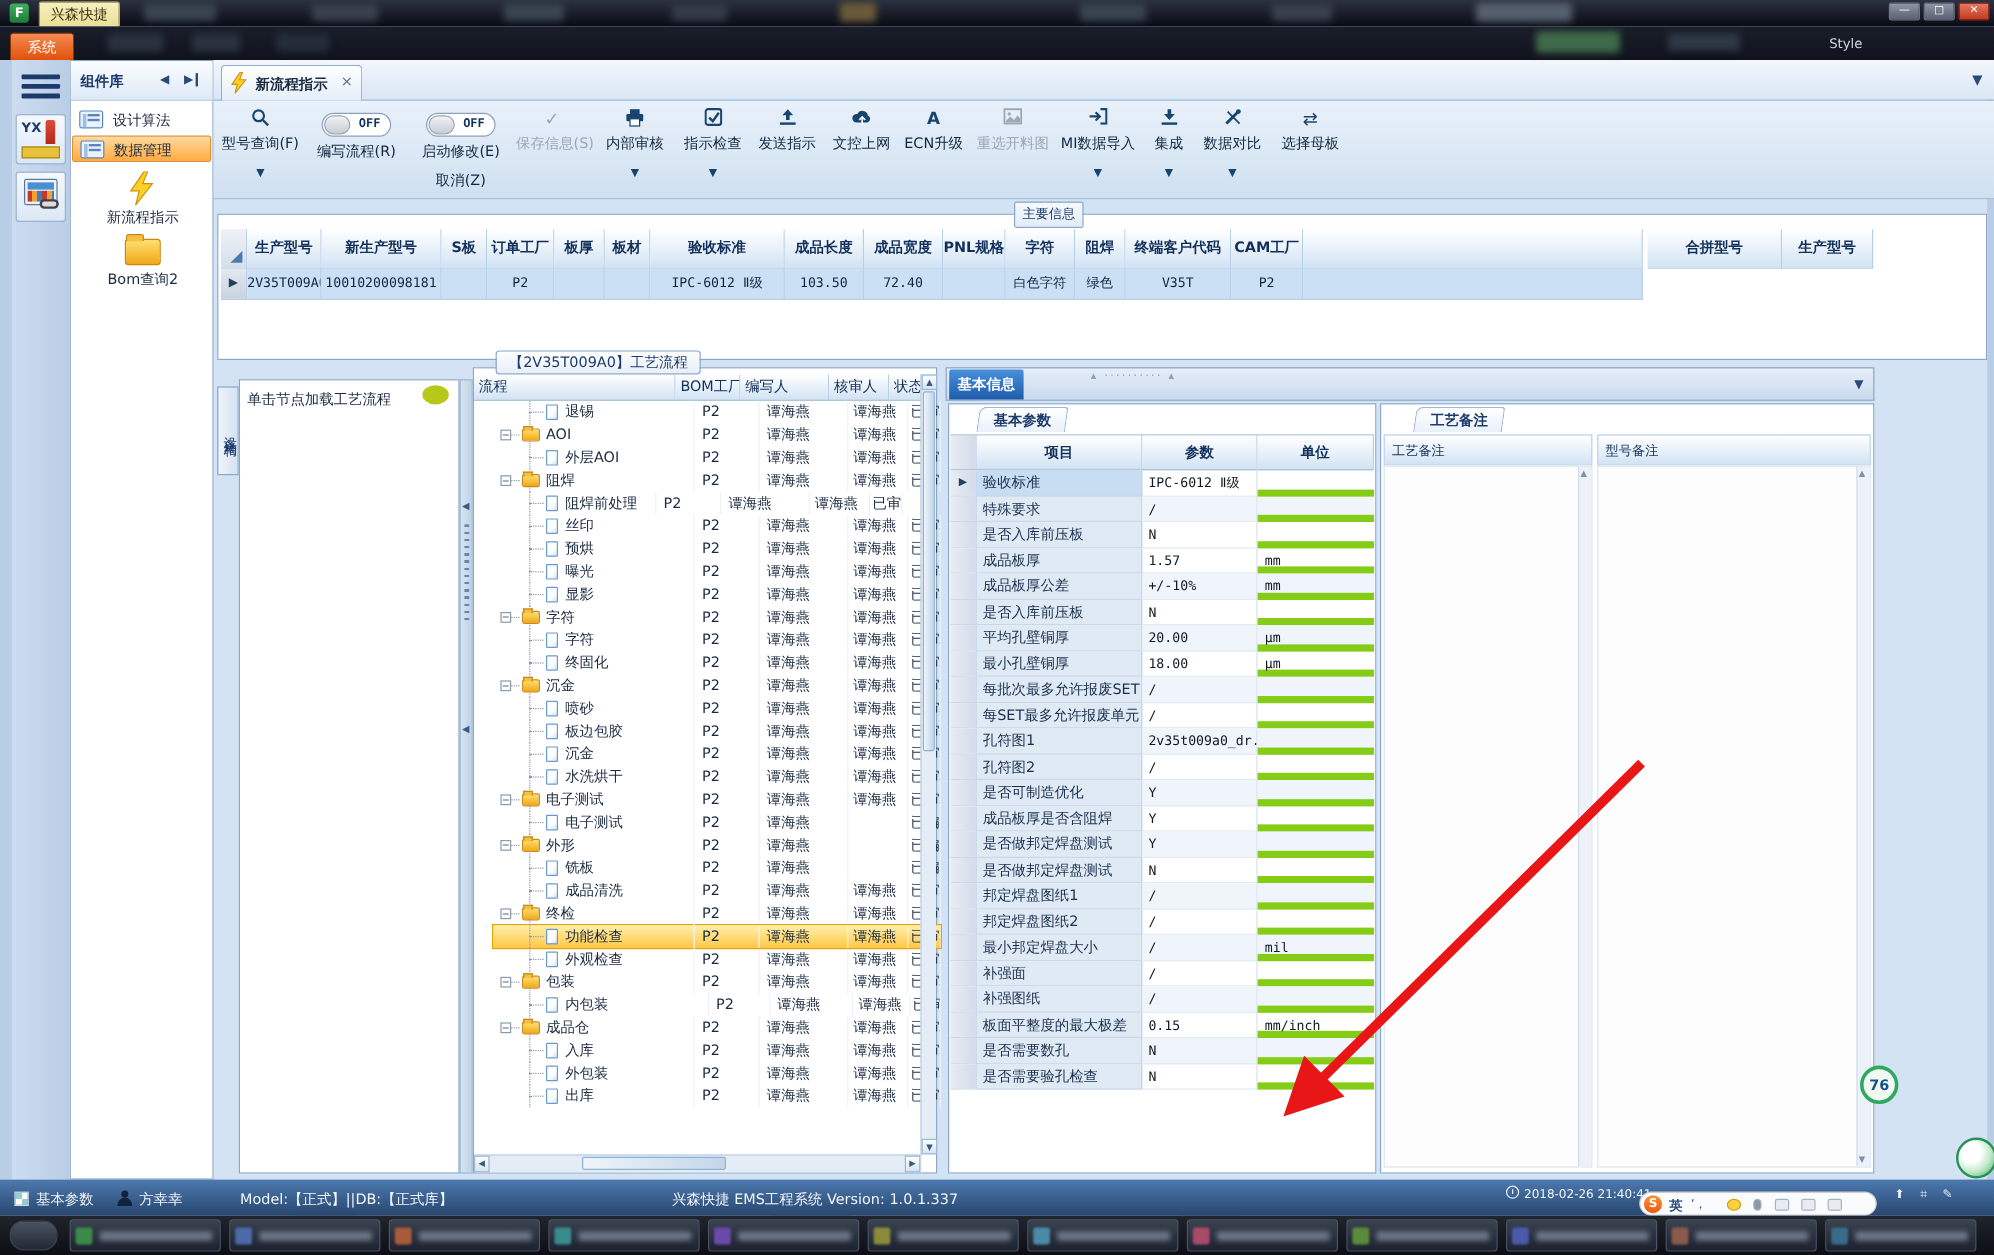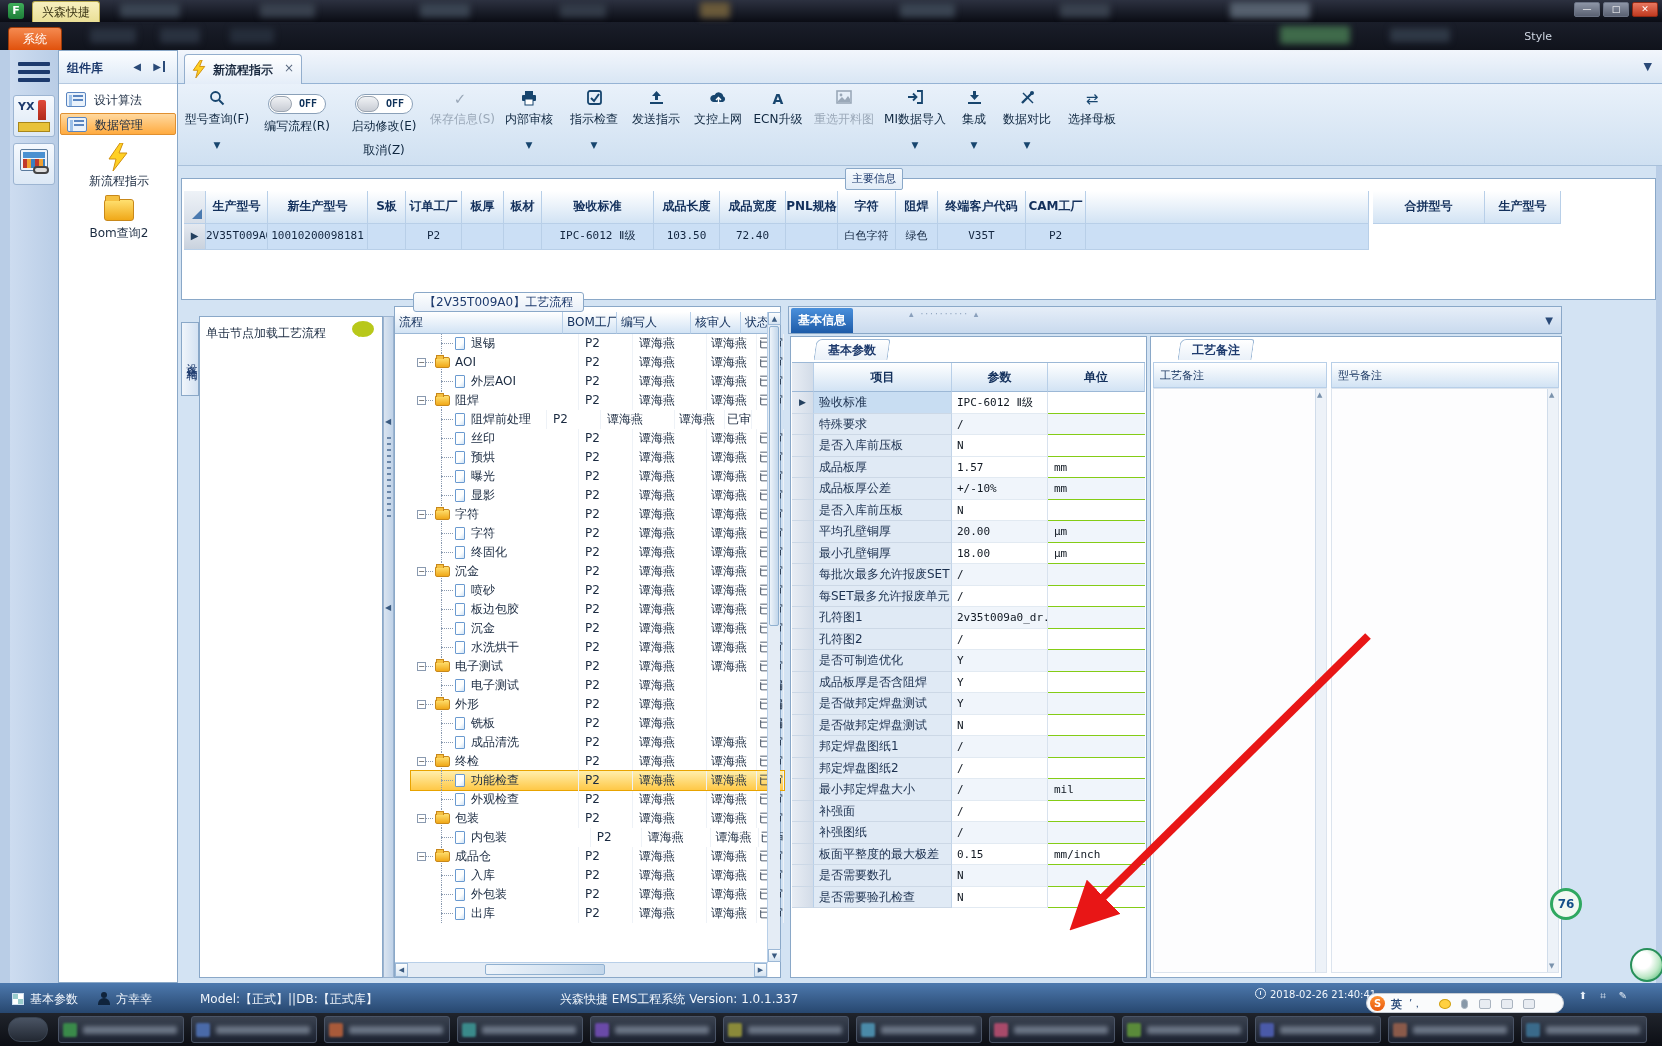--- a/index.html
+++ b/index.html
@@ -177,21 +177,21 @@
   .ph-cell { background:linear-gradient(#ffffff,#d2e3f4); border-right:1px solid #b8cfe8; border-bottom:1px solid #9cb8d6;
     font-size:12px; color:#13305c; font-weight:600; text-align:center; line-height:29px; }
   .param-rows { position:absolute; left:1px; top:55px; width:353px; }
   .prow { display:flex; height:21.5px; }
   .psel { width:22px; background:linear-gradient(90deg,#e8edf4,#d3dce8); border-right:1px solid #b8cfe8; border-bottom:1px solid #ccd8e6;
     font-size:9px; color:#23405f; text-align:center; line-height:21px; }
   .pitem { width:138px; background:#e0eaf5; border-right:1px solid #c2d4e8; border-bottom:1px solid #ccd8e6;
     font-size:12px; color:#1a2f4e; padding-left:5px; line-height:21px; overflow:hidden; white-space:nowrap; }
   .pval { width:96px; border-right:1px solid #d8e2ee; border-bottom:1px solid #e2eaf2; font-size:11px; color:#101822;
     padding-left:5px; line-height:21px; font-family:"DejaVu Sans Mono",monospace; overflow:hidden; white-space:nowrap; }
-  .punit { width:97px; border-bottom:1px solid #84cc16; font-size:11px; color:#101822; padding-left:6px; line-height:21px;
+  .punit { width:97px; border-bottom:6px solid #84cc16; font-size:11px; color:#101822; padding-left:6px; line-height:21px;
     font-family:"DejaVu Sans Mono",monospace; }
   .prow.alt .pval, .prow.alt .punit { background:#f0f5fb; }
   .prow.sel .pitem { background:#c8ddf2; }
 
   
   .remarks-panel { position:absolute; left:1150px; top:336px; width:412px; height:642px; background:#fff; border:1px solid #8aa8c8; }
   .rm-head { position:absolute; top:25px; height:26px; background:linear-gradient(#ffffff,#d2e3f4);
     border:1px solid #b8cfe8; font-size:11px; color:#13305c; padding-left:6px; line-height:25px; }
   .rm-body { position:absolute; top:51px; bottom:4px; background:#fdfdfe; border:1px solid #dce4ee; }
   .mini-scroll { position:absolute; top:0; right:0; width:11px; bottom:0; background:#edf2f8; border-left:1px solid #d0dcea; }

